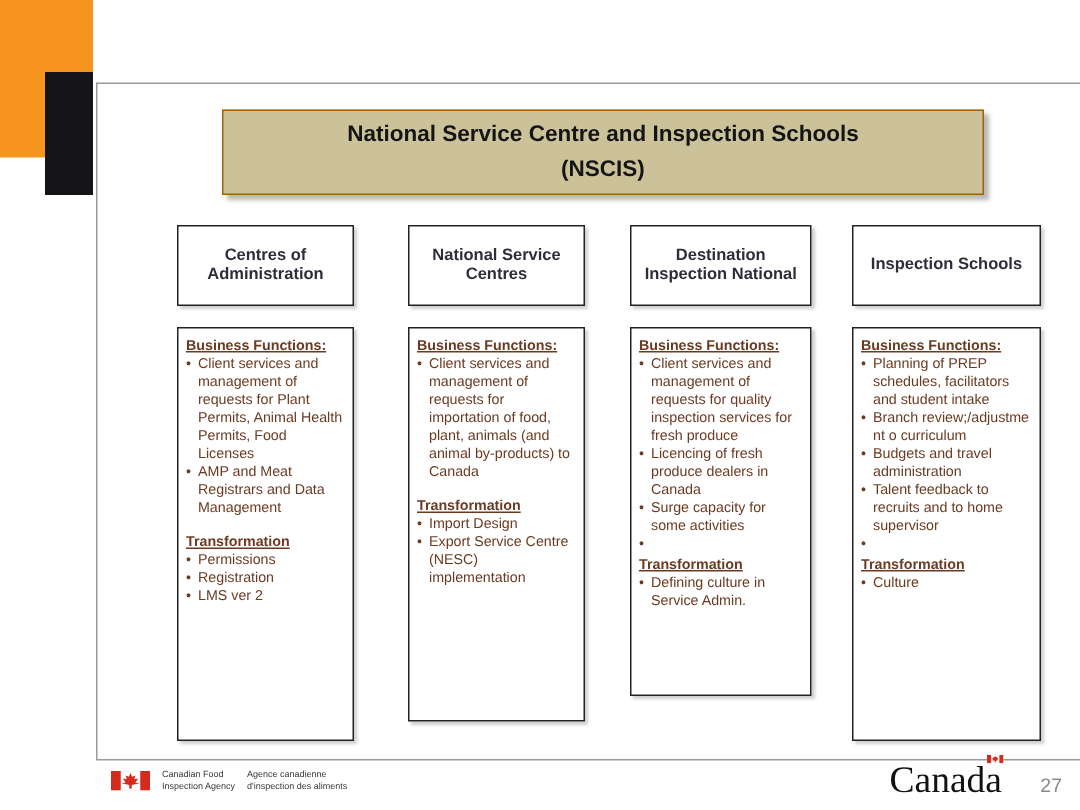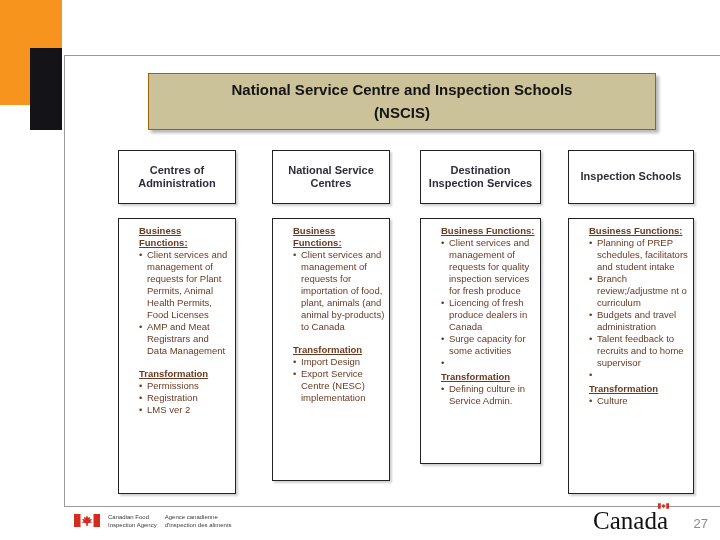--- a/index.html
+++ b/index.html
@@ -21,21 +21,21 @@
     display:flex;flex-direction:column;justify-content:center;text-align:center;
     font-weight:bold;font-size:15px;color:#141414;line-height:1.5}
 
   
   .col{position:absolute;top:150px}
   .col-header{height:54px;border:1px solid #222;background:#fff;
     display:flex;align-items:center;justify-content:center;text-align:center;
     font-weight:bold;font-size:11px;line-height:1.2;color:#2E2E3A;box-shadow:2px 2px 2px #cfcfcf;
     padding:0 4px}
   .col-body{margin-top:14px;border:1px solid #222;background:#fff;
-    padding:6px 4px 4px 20px;font-size:9.5px;line-height:1.26;color:#6B3A21;
+    padding:6px 4px 4px 5px;font-size:9.5px;line-height:1.26;color:#6B3A21;
     box-shadow:2px 2px 2px #cfcfcf;overflow:hidden}
   .sec-heading{font-weight:bold;text-decoration:underline}
   .sec-heading.gap{margin-top:11px}
   .sec-heading.gap-small{margin-top:2px}
   .bullet{display:flex}
   .marker{flex:none;width:8px}
   .btext{flex:1}
 
   
   .footer-sig{position:absolute;left:74px;top:514px;display:flex;align-items:flex-start;gap:8px}
@@ -103,21 +103,21 @@
             <span class="marker">•</span>
             <span class="btext">Import Design</span>
           </div>
           <div class="bullet">
             <span class="marker">•</span>
             <span class="btext">Export Service Centre (NESC) implementation</span>
           </div>
         </div>
       </div>
       <div class="col" style="left: 420px; width: 121px;">
-        <div class="col-header">Destination Inspection Services</div>
+        <div class="col-header">Destination Inspection National</div>
         <div class="col-body" style="height: 246px;">
           <div class="sec-heading">Business Functions:</div>
           <div class="bullet">
             <span class="marker">•</span>
             <span class="btext">Client services and management of requests for quality inspection services for fresh produce</span>
           </div>
           <div class="bullet">
             <span class="marker">•</span>
             <span class="btext">Licencing of fresh produce dealers in Canada</span>
           </div>

